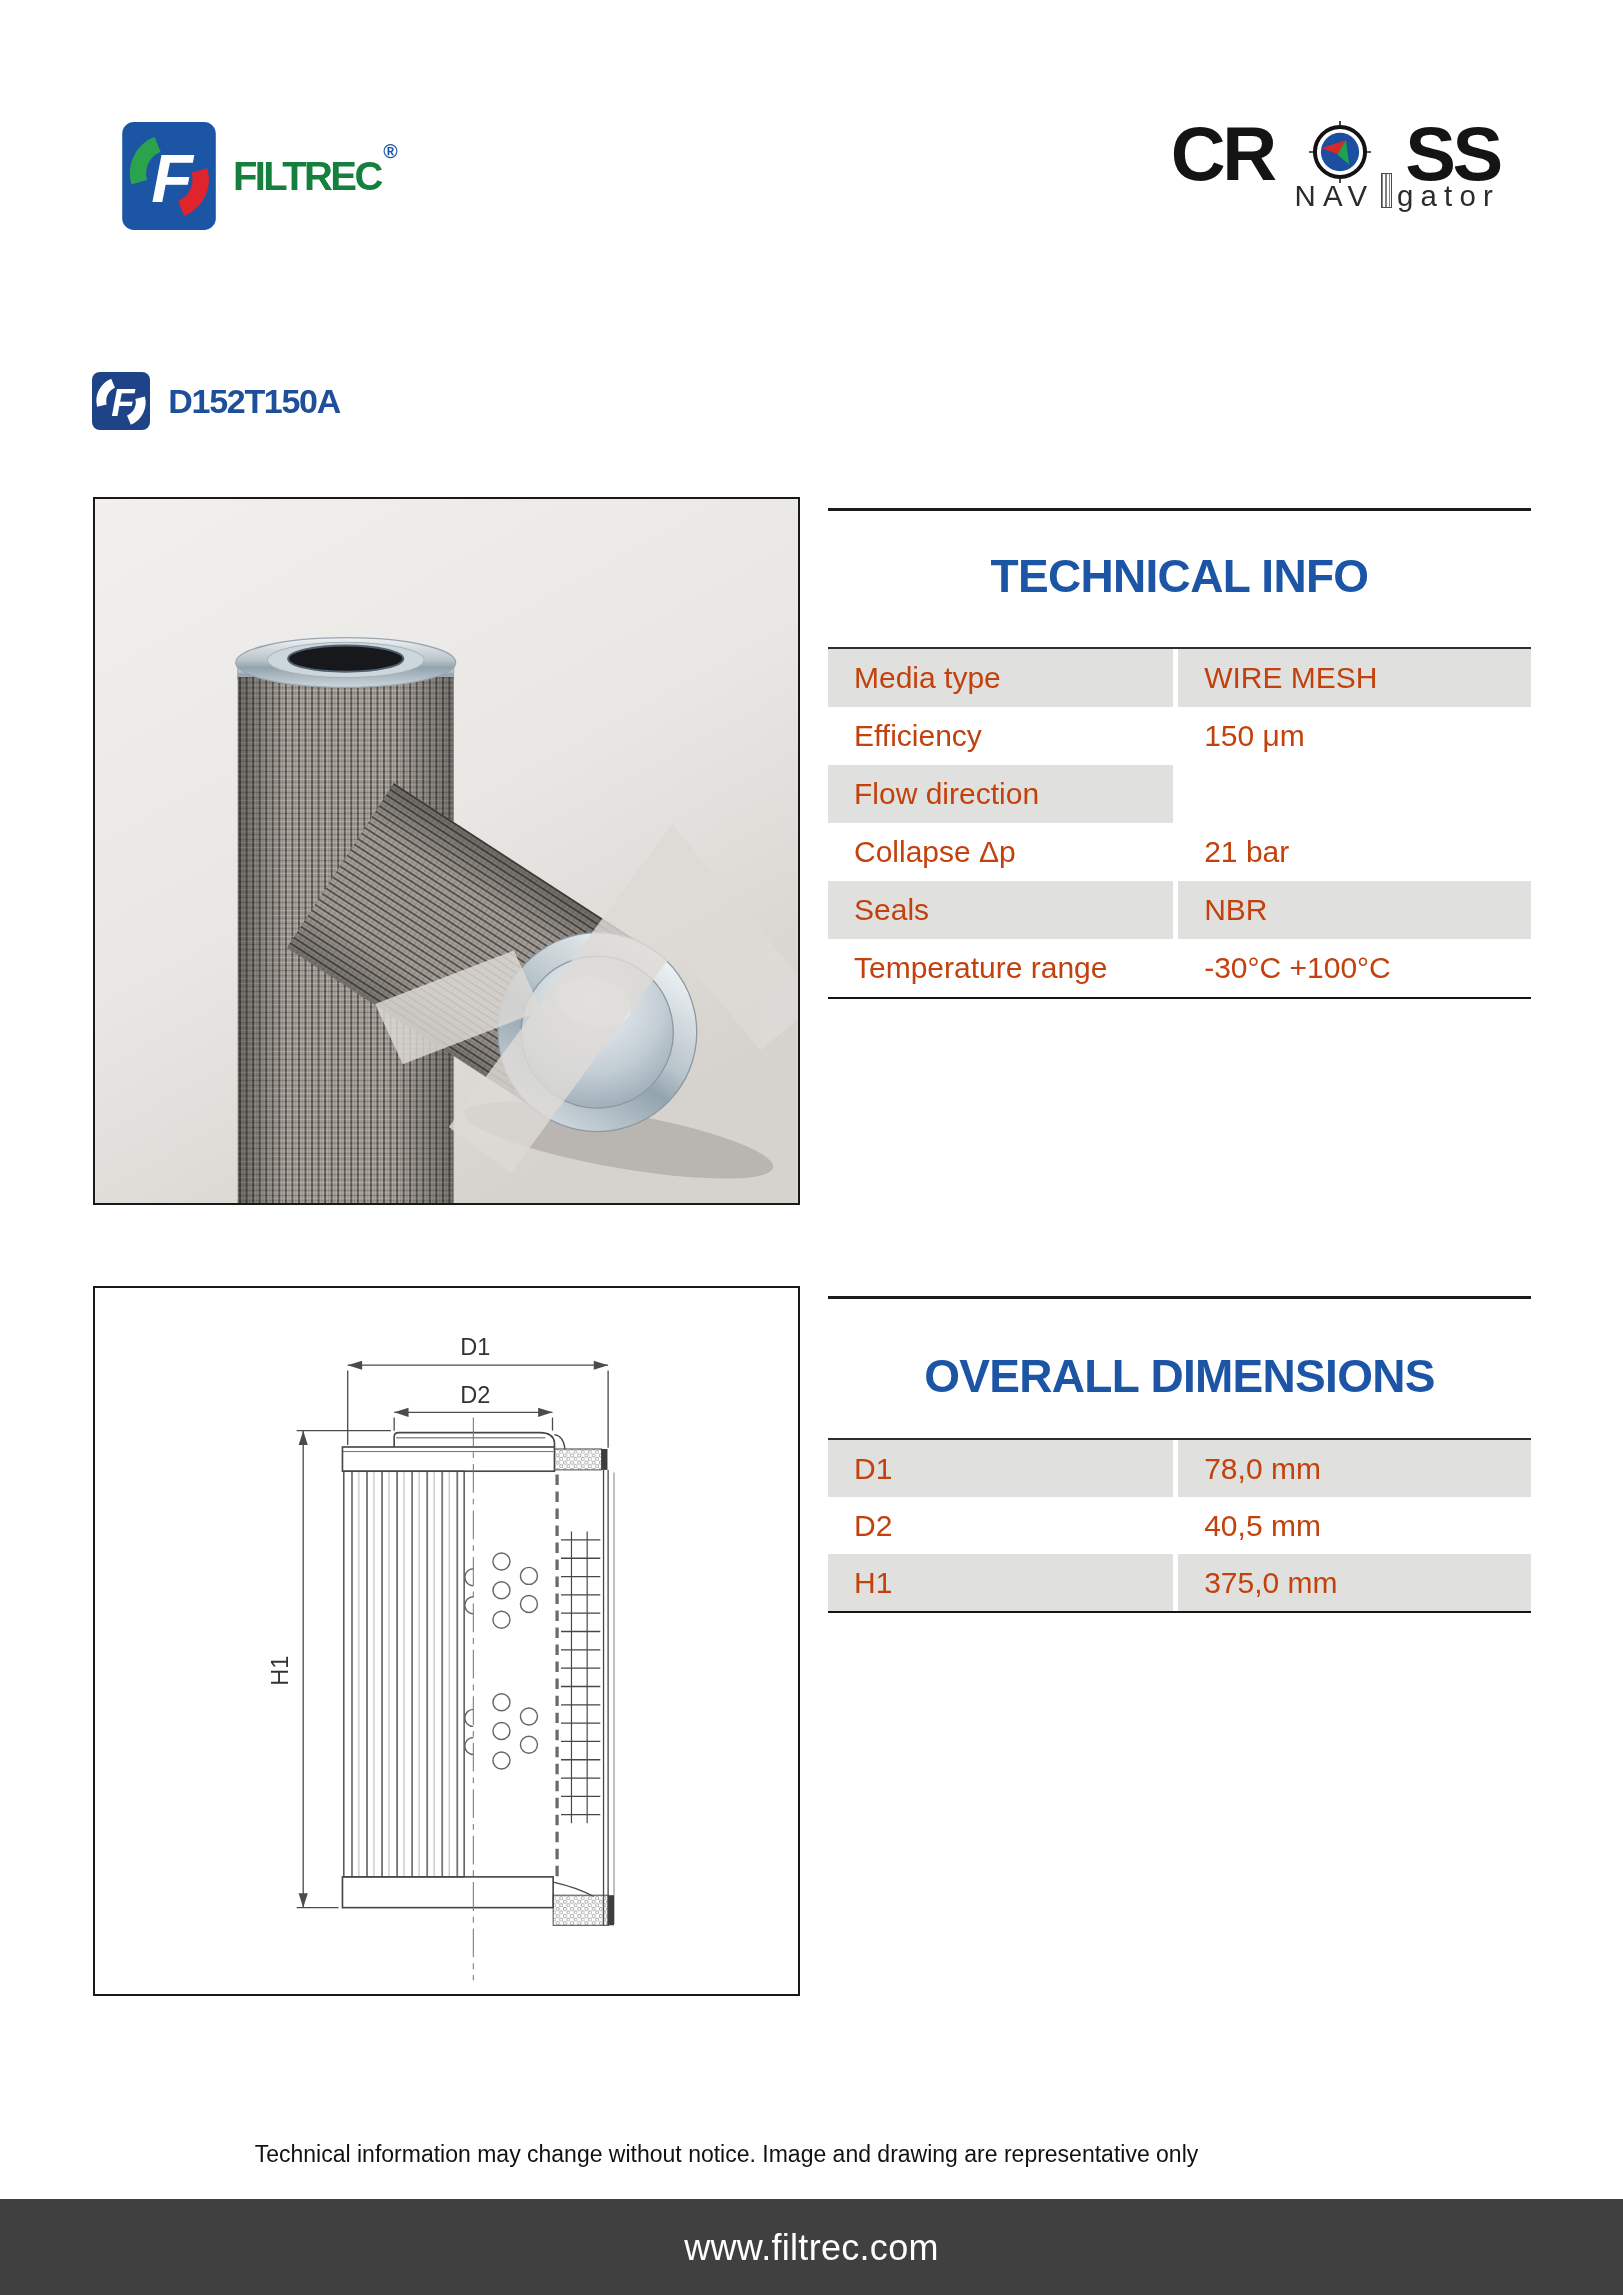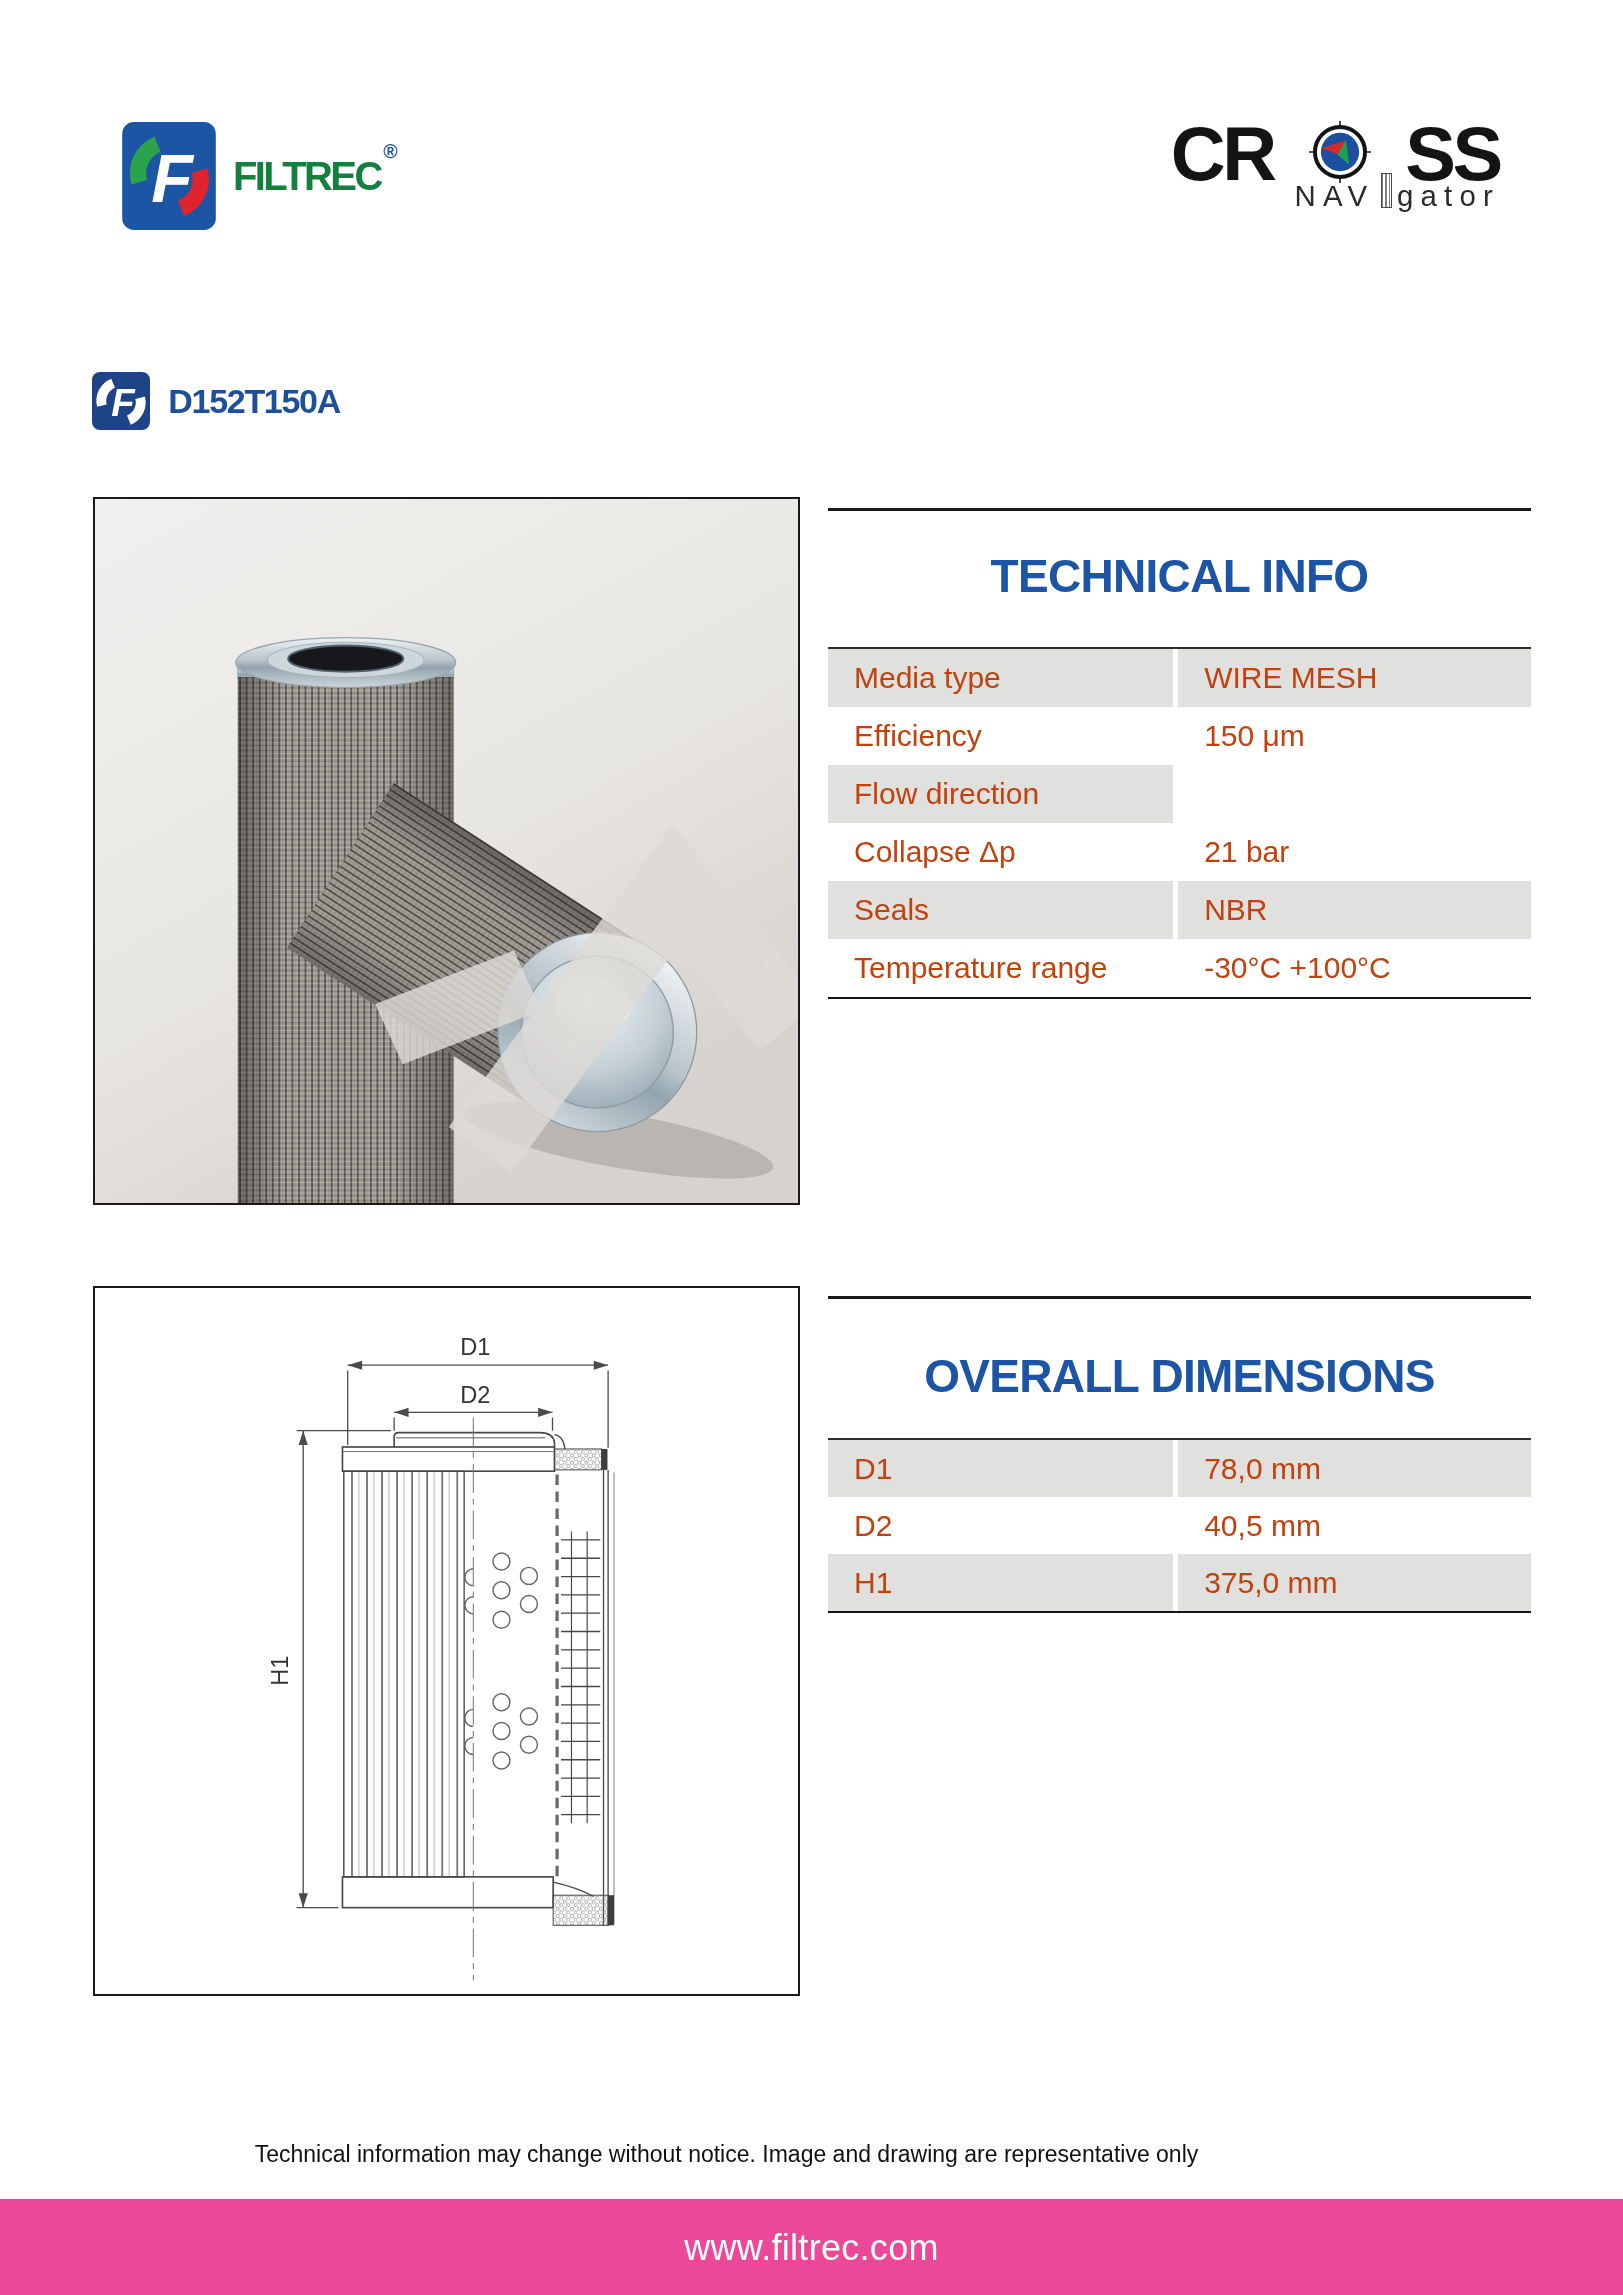--- a/index.html
+++ b/index.html
@@ -47,21 +47,21 @@
   .table-tech .trow{height:58px;}
   .table-dims .trow{height:57px;}
   .tcell{display:flex;align-items:center;padding-left:26px;box-sizing:border-box;
          font-size:30px;color:#c2410c;background:#ffffff;}
   .tgut{background:#ffffff;}
   .trow.g .tcell{background:#e0e1de;}
 
   
   .disclaimer{position:absolute;left:0;top:2141px;width:1453px;text-align:center;
               font-size:23px;color:#111111;}
-  .footer-bar{position:absolute;left:0;top:2199px;width:1623px;height:97px;background:#ec4899;
+  .footer-bar{position:absolute;left:0;top:2199px;width:1623px;height:97px;background:#404040;
               display:flex;align-items:center;justify-content:center;}
   .footer-url{font-size:36px;color:#ffffff;letter-spacing:0.3px;}
 
   .drawing-box text{font-family:"Liberation Sans", sans-serif;}
 </style>
 </head>
 <body>
 
 <div class="page">
 

